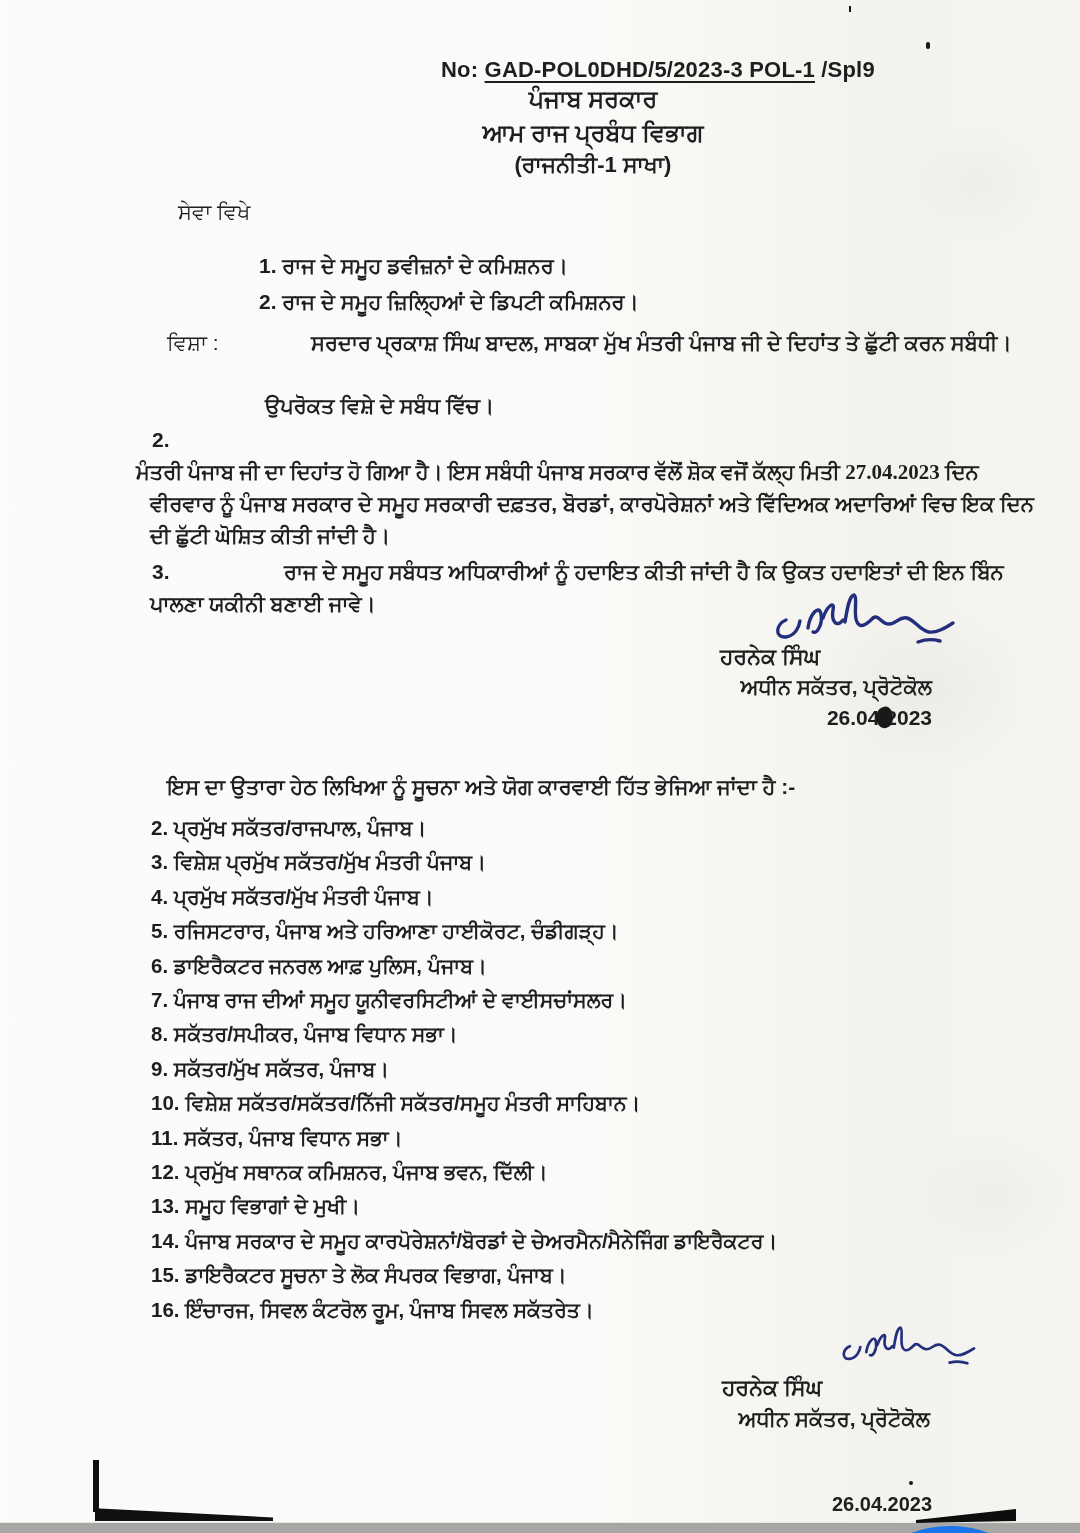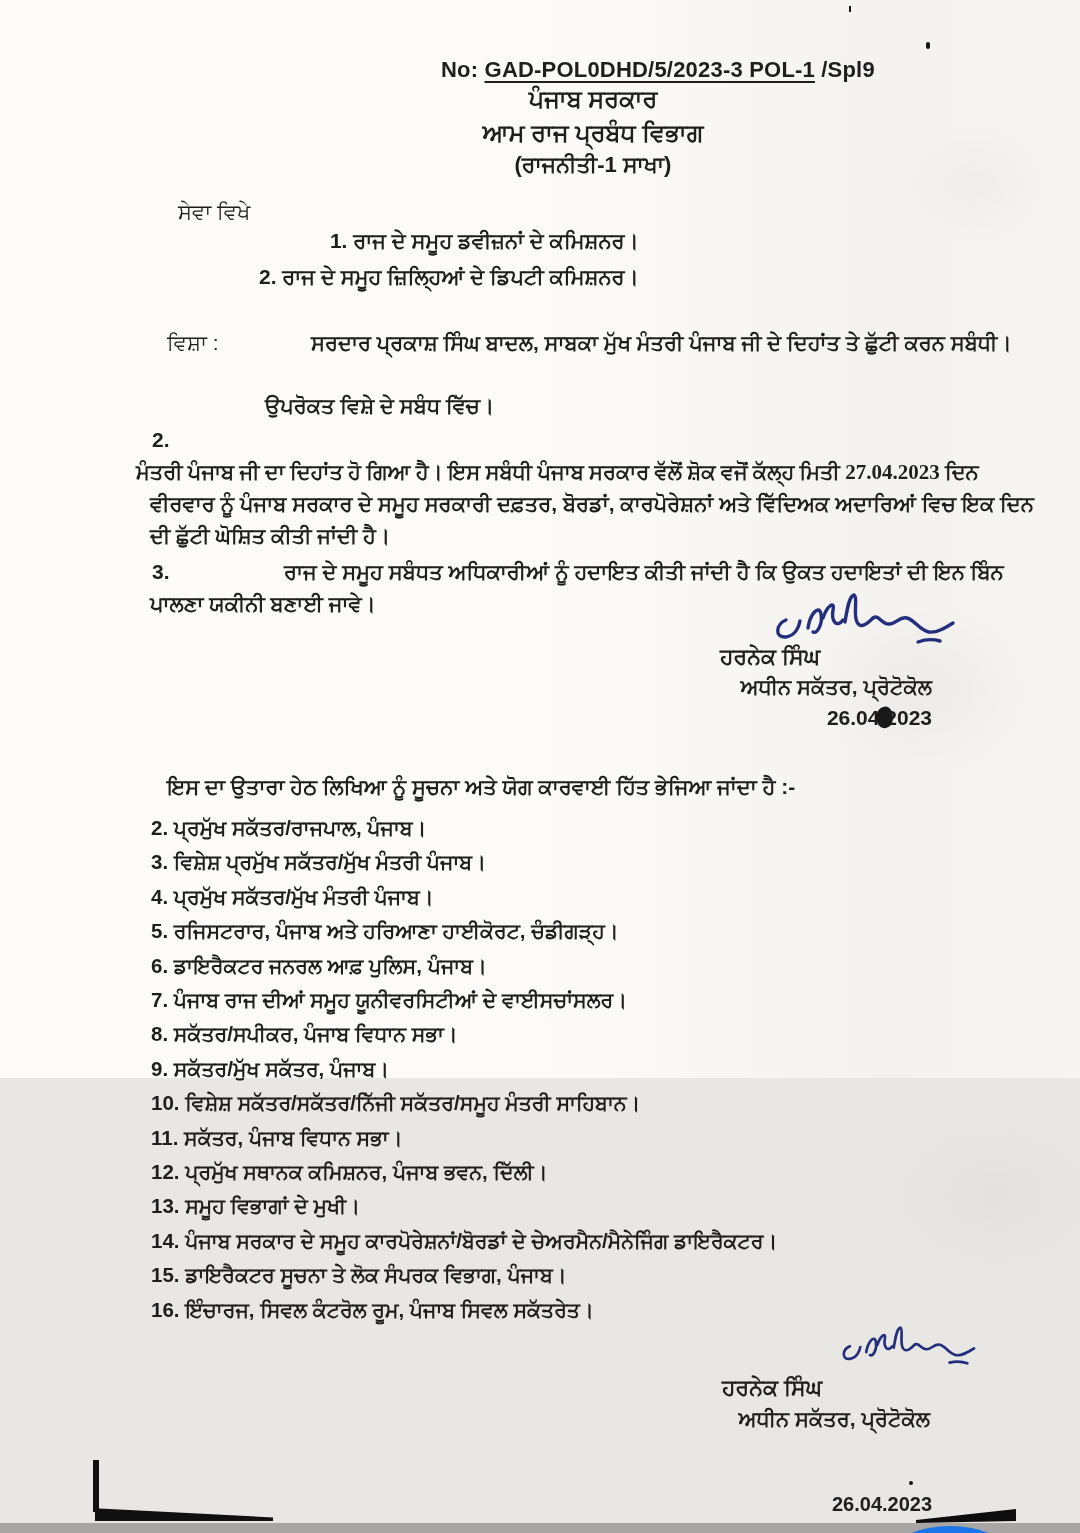--- a/index.html
+++ b/index.html
@@ -2,21 +2,21 @@
 <html><head>
 <meta charset="utf-8">
 <style>
   html,body{margin:0;padding:0;}
   body{
     width:1080px;height:1533px;overflow:hidden;position:relative;
     font-family:"Liberation Sans","DejaVu Sans",sans-serif;
     background:#e9e7e3;
   }
   .page{
-    position:absolute;left:0;top:0;width:1080px;height:1078px;
+    position:absolute;left:0;top:0;width:1080px;height:1522px;
     background:linear-gradient(90deg,#fcfbfa 0%,#fbfaf8 55%,#f4f2ee 82%,#f7f5f1 100%);
     color:#1e1e1e;
   }
   .texture{
     position:absolute;right:0;top:0;width:340px;height:1533px;
     background:
       radial-gradient(ellipse 120px 90px at 70% 12%,rgba(0,0,0,0.025),transparent 70%),
       radial-gradient(ellipse 160px 120px at 55% 45%,rgba(0,0,0,0.03),transparent 70%),
       radial-gradient(ellipse 140px 100px at 75% 78%,rgba(0,0,0,0.025),transparent 70%);
     pointer-events:none;
@@ -71,21 +71,21 @@
     <span>No:</span>
     <span class="num">GAD-POL0DHD/5/2023-3 POL-1</span>
     <span>/Spl9</span>
   </div>
 
   <div class="abs hdr h1" style="top:85px;">ਪੰਜਾਬ ਸਰਕਾਰ</div>
   <div class="abs hdr h2" style="top:119px;">ਆਮ ਰਾਜ ਪ੍ਰਬੰਧ ਵਿਭਾਗ</div>
   <div class="abs hdr h3" style="top:152px;">(ਰਾਜਨੀਤੀ-1 ਸਾਖਾ)</div>
 
   <div class="abs salutation" style="left:178px;top:200px;">ਸੇਵਾ ਵਿਖੇ</div>
-  <div class="abs" style="left:259px;top:223px;text-align:right;">
+  <div class="abs" style="left:259px;top:248px;">
       <div class="addr-item">1. ਰਾਜ ਦੇ ਸਮੂਹ ਡਵੀਜ਼ਨਾਂ ਦੇ ਕਮਿਸ਼ਨਰ।</div>
       <div class="addr-item">2. ਰਾਜ ਦੇ ਸਮੂਹ ਜ਼ਿਲ੍ਹਿਆਂ ਦੇ ਡਿਪਟੀ ਕਮਿਸ਼ਨਰ।</div>
     </div>
 
   <div class="abs subject-label" style="left:167px;top:331px;">ਵਿਸ਼ਾ :</div>
   <div class="abs subject-text" style="left:270px;top:331px;">ਸਰਦਾਰ ਪ੍ਰਕਾਸ਼ ਸਿੰਘ ਬਾਦਲ, ਸਾਬਕਾ ਮੁੱਖ ਮੰਤਰੀ ਪੰਜਾਬ ਜੀ ਦੇ ਦਿਹਾਂਤ ਤੇ ਛੁੱਟੀ ਕਰਨ ਸਬੰਧੀ।</div>
 
   <div class="abs body-line" style="left:265px;top:394px;">ਉਪਰੋਕਤ ਵਿਸ਼ੇ ਦੇ ਸਬੰਧ ਵਿੱਚ।</div>
 
   <div class="abs para-num" style="left:152px;top:428px;">2.</div>

